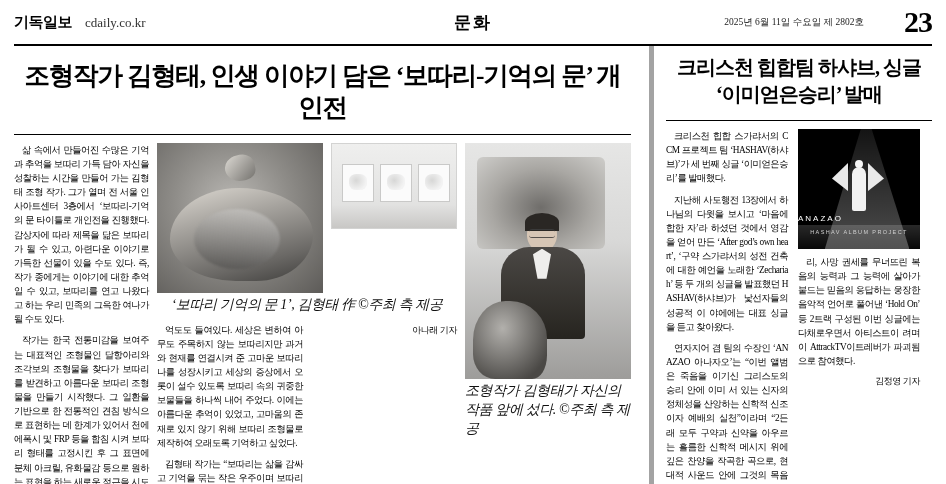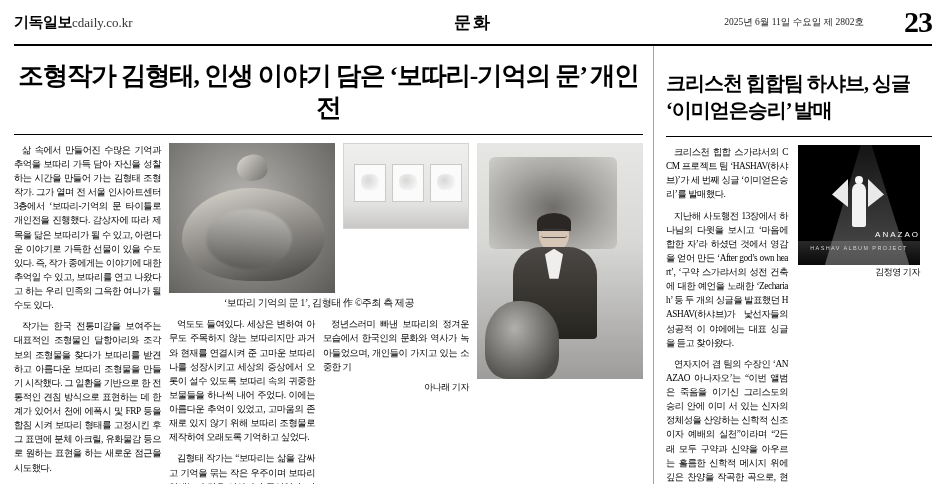--- a/index.html
+++ b/index.html
@@ -26,21 +26,21 @@
   .masthead {
     position: relative;
     height: 44px;
     border-bottom: 2px solid #000;
     display: flex;
     align-items: center;
   }
   .mast-left {
     display: flex;
     align-items: baseline;
-    gap: 0;
+    gap: 13px;
     width: 220px;
   }
   .mast-logo {
     font-family: "Liberation Serif", serif;
     font-weight: bold;
     font-size: 15px;
     letter-spacing: -0.5px;
   }
   .mast-url {
     font-size: 13px;
@@ -74,23 +74,23 @@
     margin-left: 26px;
   }
 
   
   .content {
     display: flex;
     height: 438px;
   }
   .left-section {
     width: 640px;
-    padding-right: 10px;
+    padding-right: 18px;
     box-sizing: border-box;
-    border-right: 1px solid #a3a3a3;
+    border-right: 5px solid #a3a3a3;
     position: relative;
   }
   .right-section {
     width: 278px;
     padding-left: 12px;
     box-sizing: border-box;
     position: relative;
   }
 
   
@@ -100,23 +100,23 @@
     letter-spacing: -1.2px;
     text-align: center;
     line-height: 1.25;
     margin-top: 14px;
     margin-bottom: 10px;
   }
   .headline-right {
     font-size: 20px;
     font-weight: bold;
     letter-spacing: -1px;
-    text-align: left;
+    text-align: center;
     line-height: 1.35;
-    margin-top: 24px;
+    margin-top: 8px;
     margin-bottom: 12px;
   }
   .rule-thin {
     border-top: 1px solid #000;
     margin: 0 0 8px 0;
   }
 
   
   .left-top {
     display: flex;
@@ -144,25 +144,26 @@
   }
   p.body.indent { text-indent: 8px; }
 
   
   .photo {
     position: relative;
     background: #cfcfcf;
     overflow: hidden;
   }
   .caption {
-    font-size: 10px;
+    font-size: 14px;
     letter-spacing: -0.4px;
     line-height: 1.35;
     margin-top: 3px;
     color: #111;
+    font-style: italic;
   }
   .caption.center { text-align: center; }
 
   
   .sculpture {
     width: 166px;
     height: 150px;
     background: radial-gradient(ellipse at 45% 40%, #b9b7b3 0%, #8e8c88 45%, #5d5b58 100%);
   }
   .sculpture .knot {
@@ -320,21 +321,21 @@
     position: absolute;
     top: 40px;
     width: 26px; height: 40px;
     background: #e9e9e9;
   }
   .album .wingL { left: 96px; clip-path: polygon(100% 0, 100% 100%, 0 55%); }
   .album .wingR { left: 136px; clip-path: polygon(0 0, 0 100%, 100% 55%); }
   .album .title-a {
     position: absolute;
     left: 0; right: 0; bottom: 26px;
-    text-align: right;
+    text-align: left;
     color: #ffffff;
     font-size: 8px;
     letter-spacing: 2px;
     font-family: "Liberation Sans", sans-serif;
   }
   .album .title-b {
     position: absolute;
     left: 0; right: 0; bottom: 14px;
     text-align: center;
     color: #cfcfcf;
@@ -412,36 +413,36 @@
             </div>
           </div>
           <div class="caption center">‘보따리 기억의 문 1’, 김형태 作 ©주최 측 제공</div>
 
           <div style="display:flex; gap:8px; margin-top:8px;">
             <div style="width:146px;">
               <p class="body indent">억도도 들여있다. 세상은 변하여 아무도 주목하지 않는 보따리지만 과거와 현재를 연결시켜 준 고마운 보따리 나를 성장시키고 세상의 증상에서 오롯이 설수 있도록 보따리 속의 귀중한 보물들을 하나씩 내어 주었다. 이에는 아름다운 추억이 있었고, 고마움의 존재로 있지 않기 위해 보따리 조형물로 제작하여 오래도록 기억하고 싶었다.</p>
               <p class="body indent">김형태 작가는 “보따리는 삶을 감싸고 기억을 묶는 작은 우주이며 보따리 안에는 수많은 이야기가 들어있다. 따라을 건네는 이들은 둘러지만 순간의 감정과 줄거리와 마주하길 바랐다”고 전했다.</p>
             </div>
             <div style="width:146px;">
-              <p class="body indent">정년스러미 빠낸 보따리의 정겨운 모습에서 한국인의 문화와 역사가 녹아들었으며, 개인들이 가지고 있는 소중한 기</p>
               <div class="byline">아나래 기자</div>
             </div>
           </div>
         </div>
 
         <div class="col-c">
           <div class="photo portrait" style="width:166px;height:236px;">
             <div class="backart"></div>
             <div class="head"></div>
             <div class="hair"></div>
             <div class="glasses"></div>
             <div class="body"></div>
             <div class="shirt"></div>
             <div class="sculpt-fg"></div>
           </div>
+          <div class="caption">조형작가 김형태가 자신의 작품 앞에 섰다. ©주최 측 제공</div>
         </div>
       </div>
 
     </div>
 
     <div class="right-section">
       <div class="headline-right">크리스천 힙합팀 하샤브,
 싱글 ‘이미얻은승리’ 발매</div>
       <div class="rule-thin"></div>
 
@@ -456,19 +457,20 @@
           <div class="photo album" style="width:122px;height:120px;">
             <div class="beam" style="width:90px;height:120px;"></div>
             <div class="floor" style="height:24px;"></div>
             <div class="wingL" style="left:34px;top:34px;width:16px;height:28px;"></div>
             <div class="wingR" style="left:70px;top:34px;width:16px;height:28px;"></div>
             <div class="angel" style="left:54px;top:38px;width:14px;height:44px;"></div>
             <div class="angel-head" style="left:57px;top:31px;width:8px;height:8px;"></div>
             <div class="title-a">ANAZAO</div>
             <div class="title-b">HASHAV ALBUM PROJECT</div>
           </div>
+          <p class="body indent" style="margin-top:6px;">리, 사망 권세를 무너뜨린 복음의 능력과 그 능력에 살아가 붙드는 믿음의 응답하는 웅장한 음악적 언어로 풀어낸 ‘Hold On’ 등 2트랙 구성된 이번 싱글에는 다채로우면서 아티스트이 려며 이 AttrackTV이트레버가 파괴됨으로 참여했다.</p>
           <div class="byline">김정영 기자</div>
         </div>
       </div>
     </div>
 
   </div>
 </div>
 
 </body></html>

